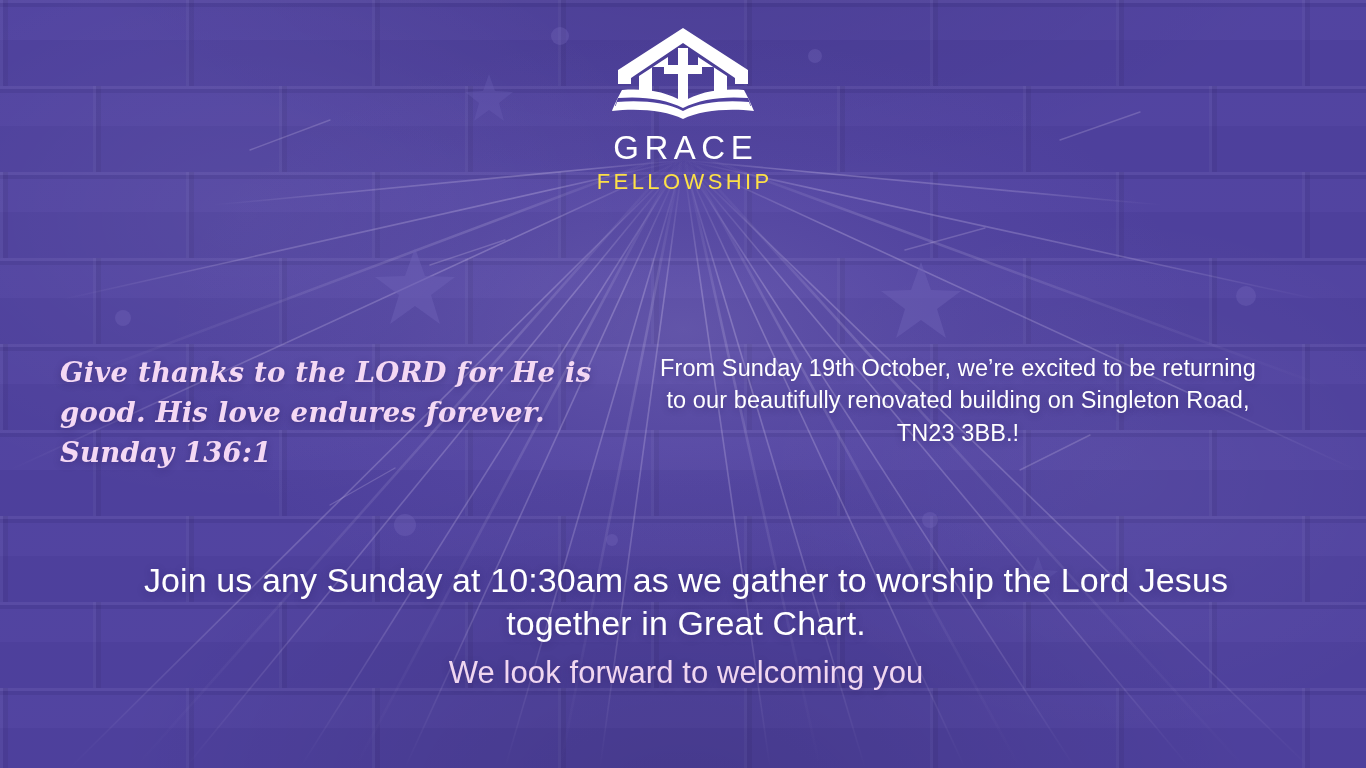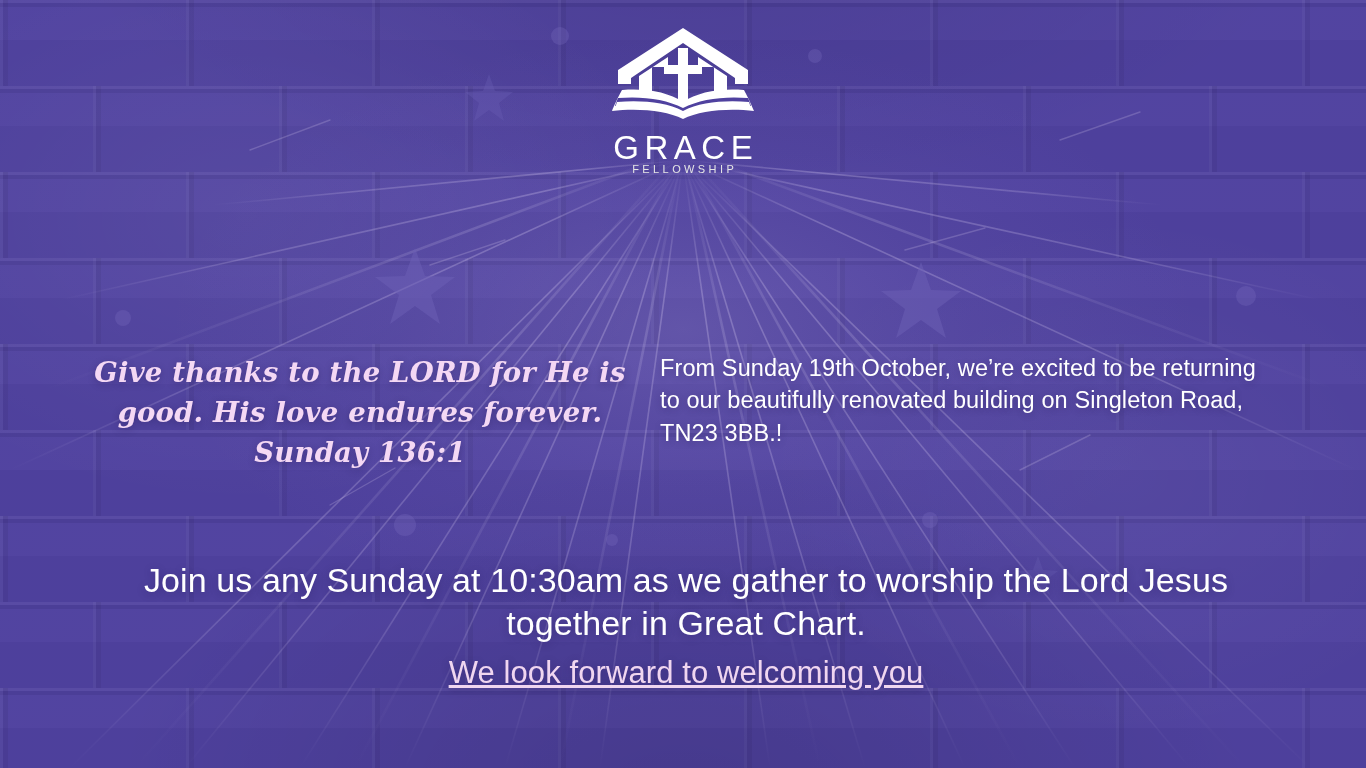--- a/index.html
+++ b/index.html
@@ -132,24 +132,25 @@
   .logo-word {
     color: #ffffff;
     font-size: 33px;
     letter-spacing: 5.5px;
     line-height: 1;
     margin-top: 5px;
     font-weight: 400;
     text-indent: 5.5px;
   }
   .logo-sub {
-    color: #e5e5e5;
-    font-size: 11px;
+    color: #fde047;
+    font-size: 22px;
     letter-spacing: 3.4px;
     line-height: 1;
+    margin-top: 7px;
     font-weight: 400;
     text-indent: 3.4px;
   }
 
   
   .headline {
     position: absolute;
     top: 231px;
     left: 0;
     right: 0;
@@ -170,27 +171,27 @@
     top: 352px;
     left: 0;
     right: 0;
     display: flex;
     align-items: flex-start;
   }
   .mid-col-left {
     width: 660px;
     padding-left: 60px;
     box-sizing: border-box;
-    text-align: center;
+    text-align: left;
   }
   .mid-col-right {
     width: 706px;
     padding-right: 110px;
     box-sizing: border-box;
-    text-align: left;
+    text-align: center;
   }
 
   .verse {
     color: #f4d8f4;
     font-family: "DejaVu Serif", serif;
     font-weight: bold;
     font-style: italic;
     font-size: 27.5px;
     line-height: 1.46;
     letter-spacing: 0.2px;
@@ -228,21 +229,20 @@
     text-shadow: 0 2px 8px rgba(35,22,80,0.32);
   }
   .bottom-welcome {
     color: #f0d6f0;
     font-size: 31px;
     line-height: 1.3;
     font-weight: 400;
     letter-spacing: 0.1px;
     margin: 8px 0 0 0;
     text-shadow: 0 2px 8px rgba(35,22,80,0.32);
-    text-decoration: underline;
   }
 </style>
 </head>
 <body>
 
 <div id="poster">
 
   <div class="brick-layer"></div>
   <div class="brick-vert"></div>
   <div class="brick-vert2"></div>

